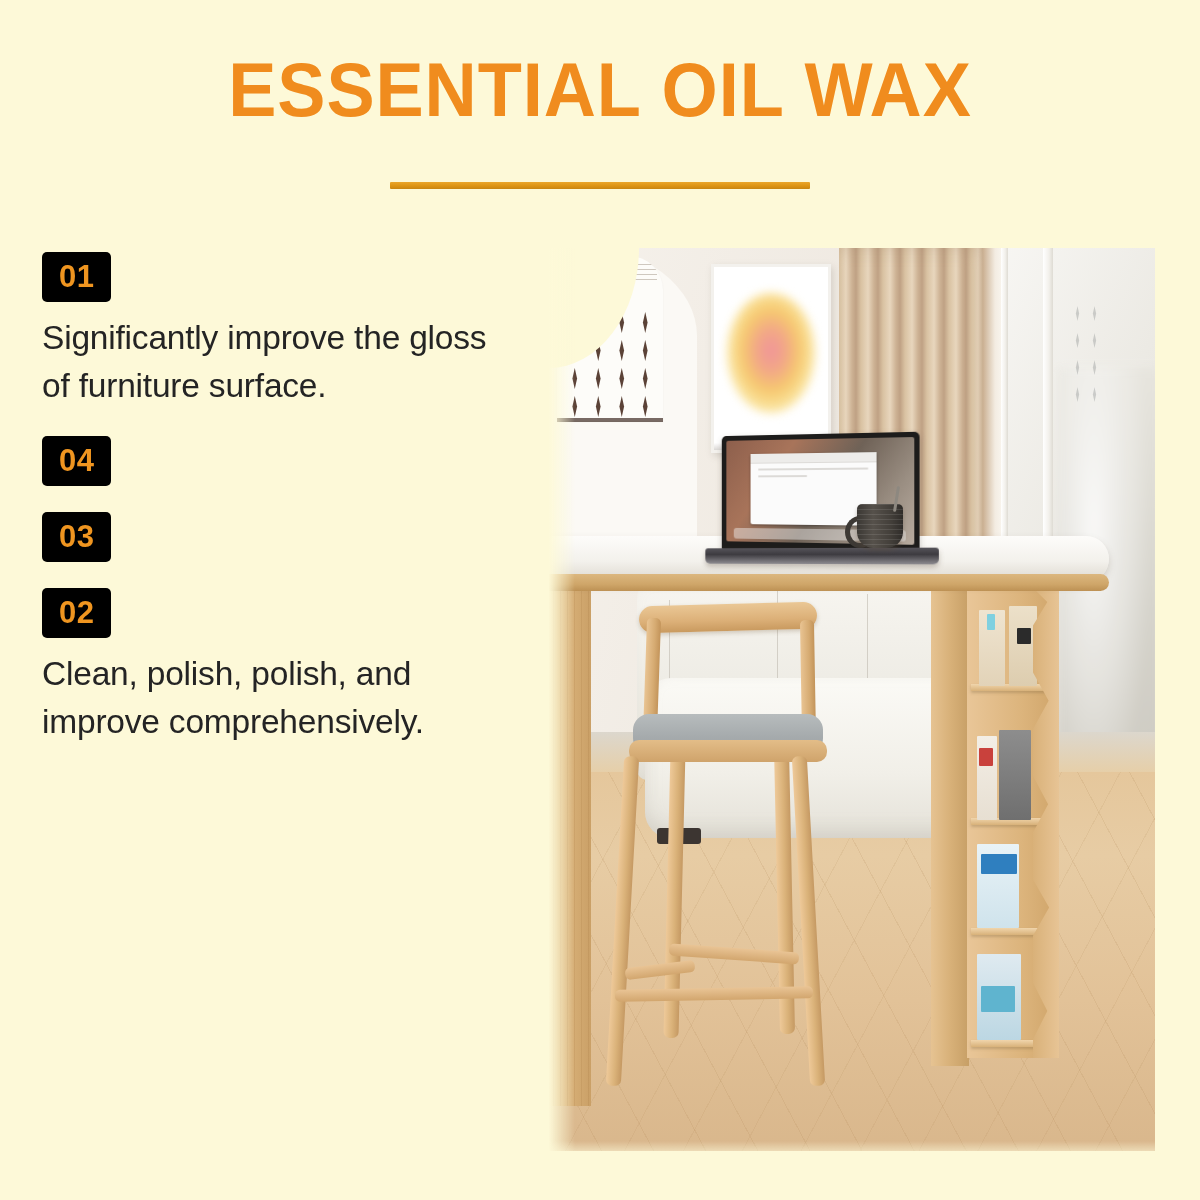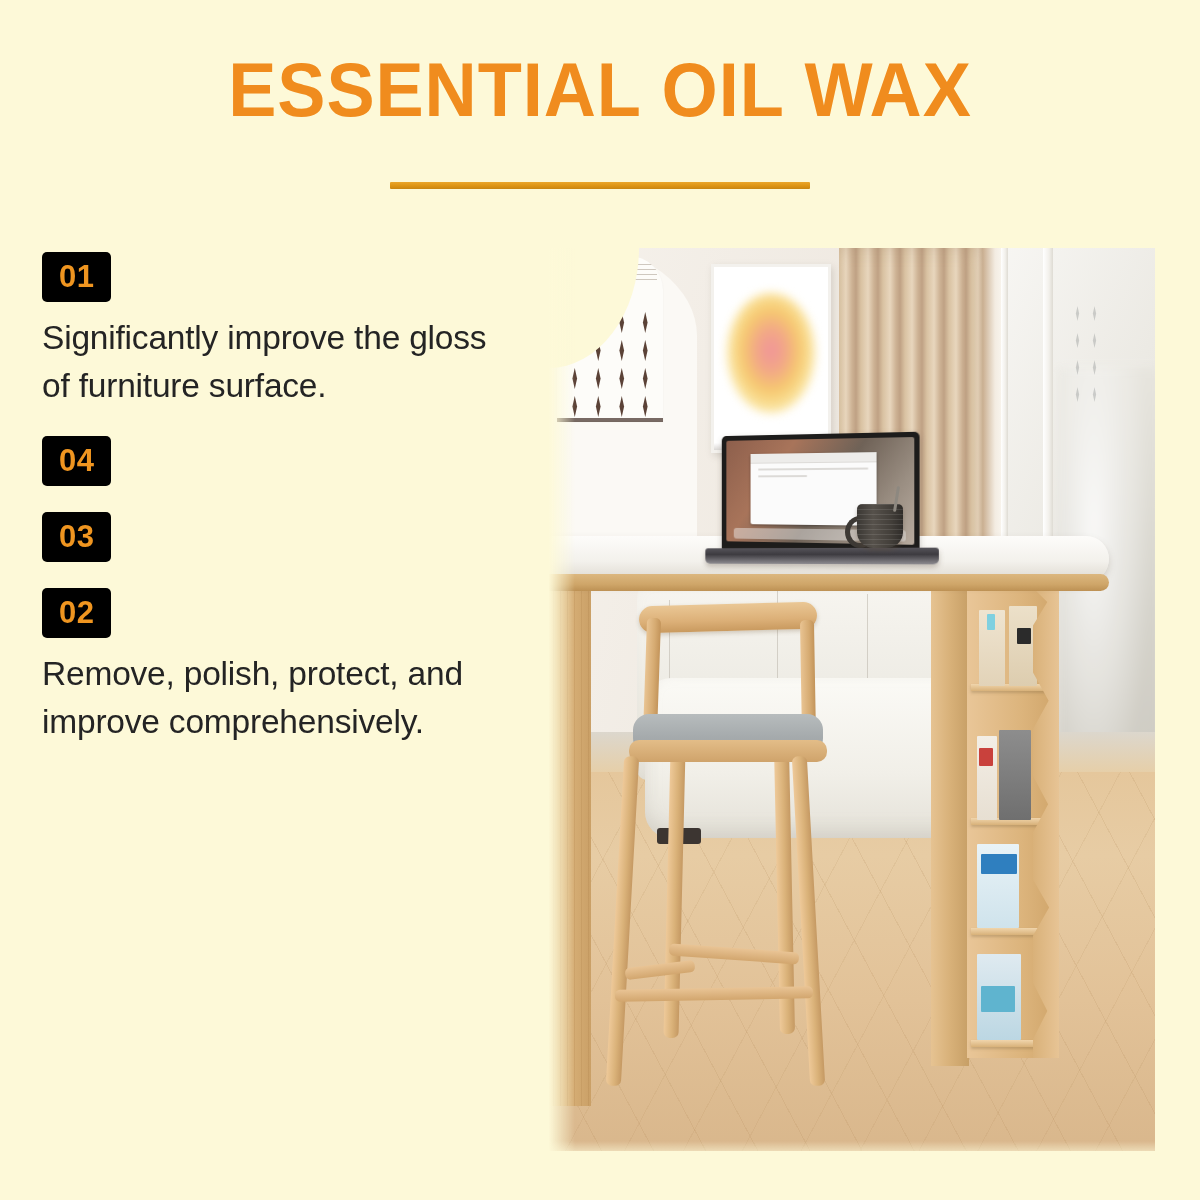--- a/index.html
+++ b/index.html
@@ -586,21 +586,21 @@
   <div class="feature feature-2">
     <div class="num-badge">04</div>
   </div>
 
   <div class="feature feature-3">
     <div class="num-badge">03</div>
   </div>
 
   <div class="feature feature-4">
     <div class="num-badge">02</div>
-    <p class="feature-text">Remove, polish, protect, and improve comprehensively.</p>
+    <p class="feature-text">Clean, polish, polish, and improve comprehensively.</p>
   </div>
 
 </div>
 
 <div class="photo">
   <div class="photo-inner">
 
     <div class="wall-back"></div>
     <div class="wall-left"></div>
 

